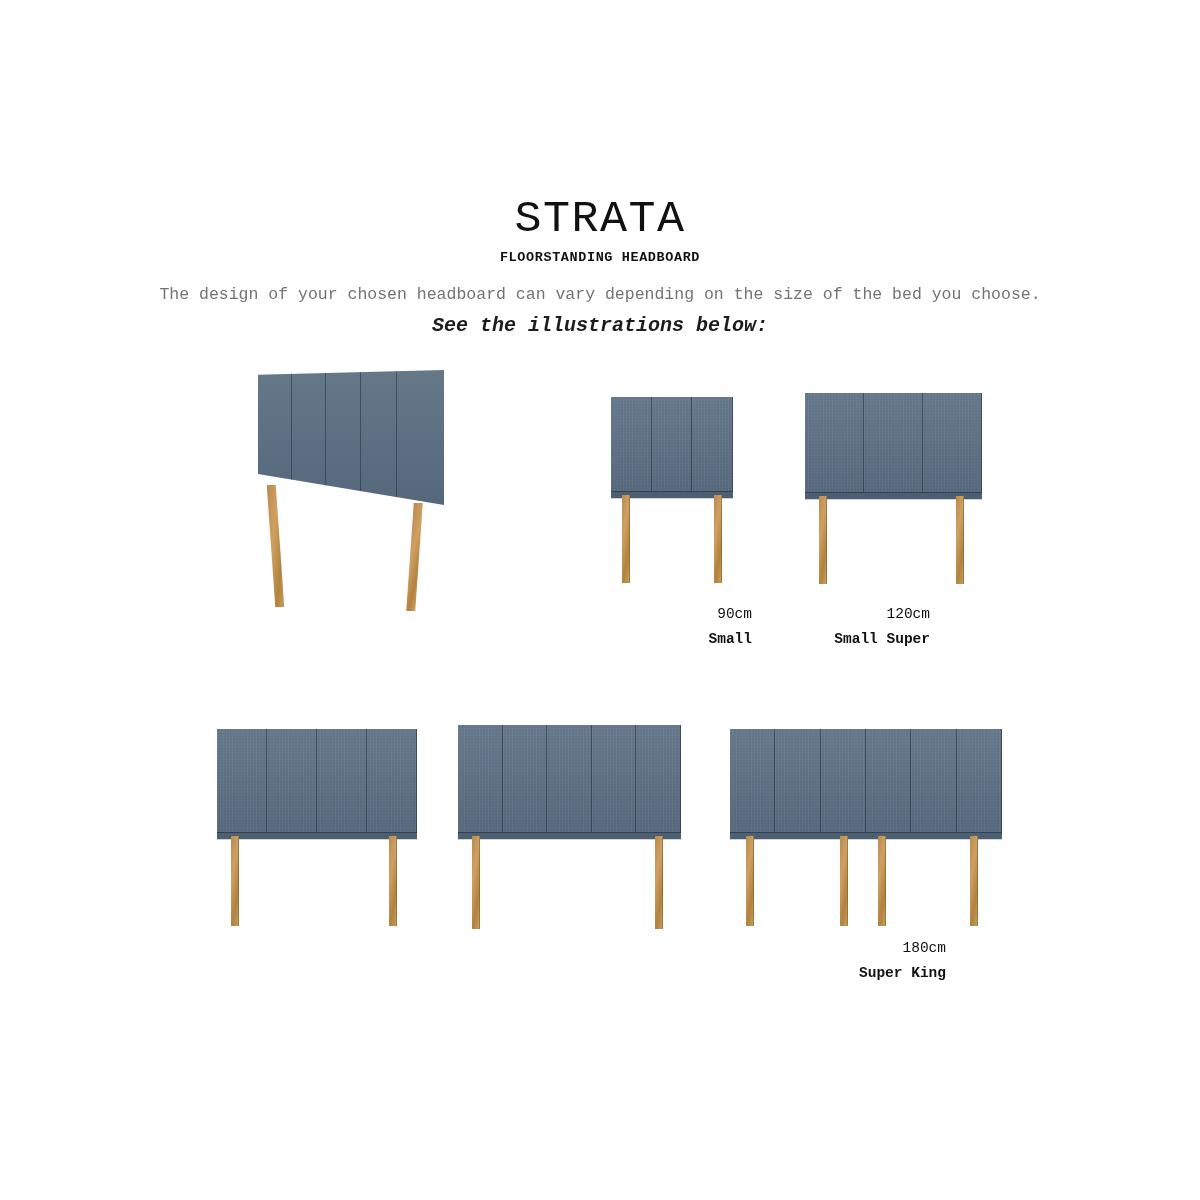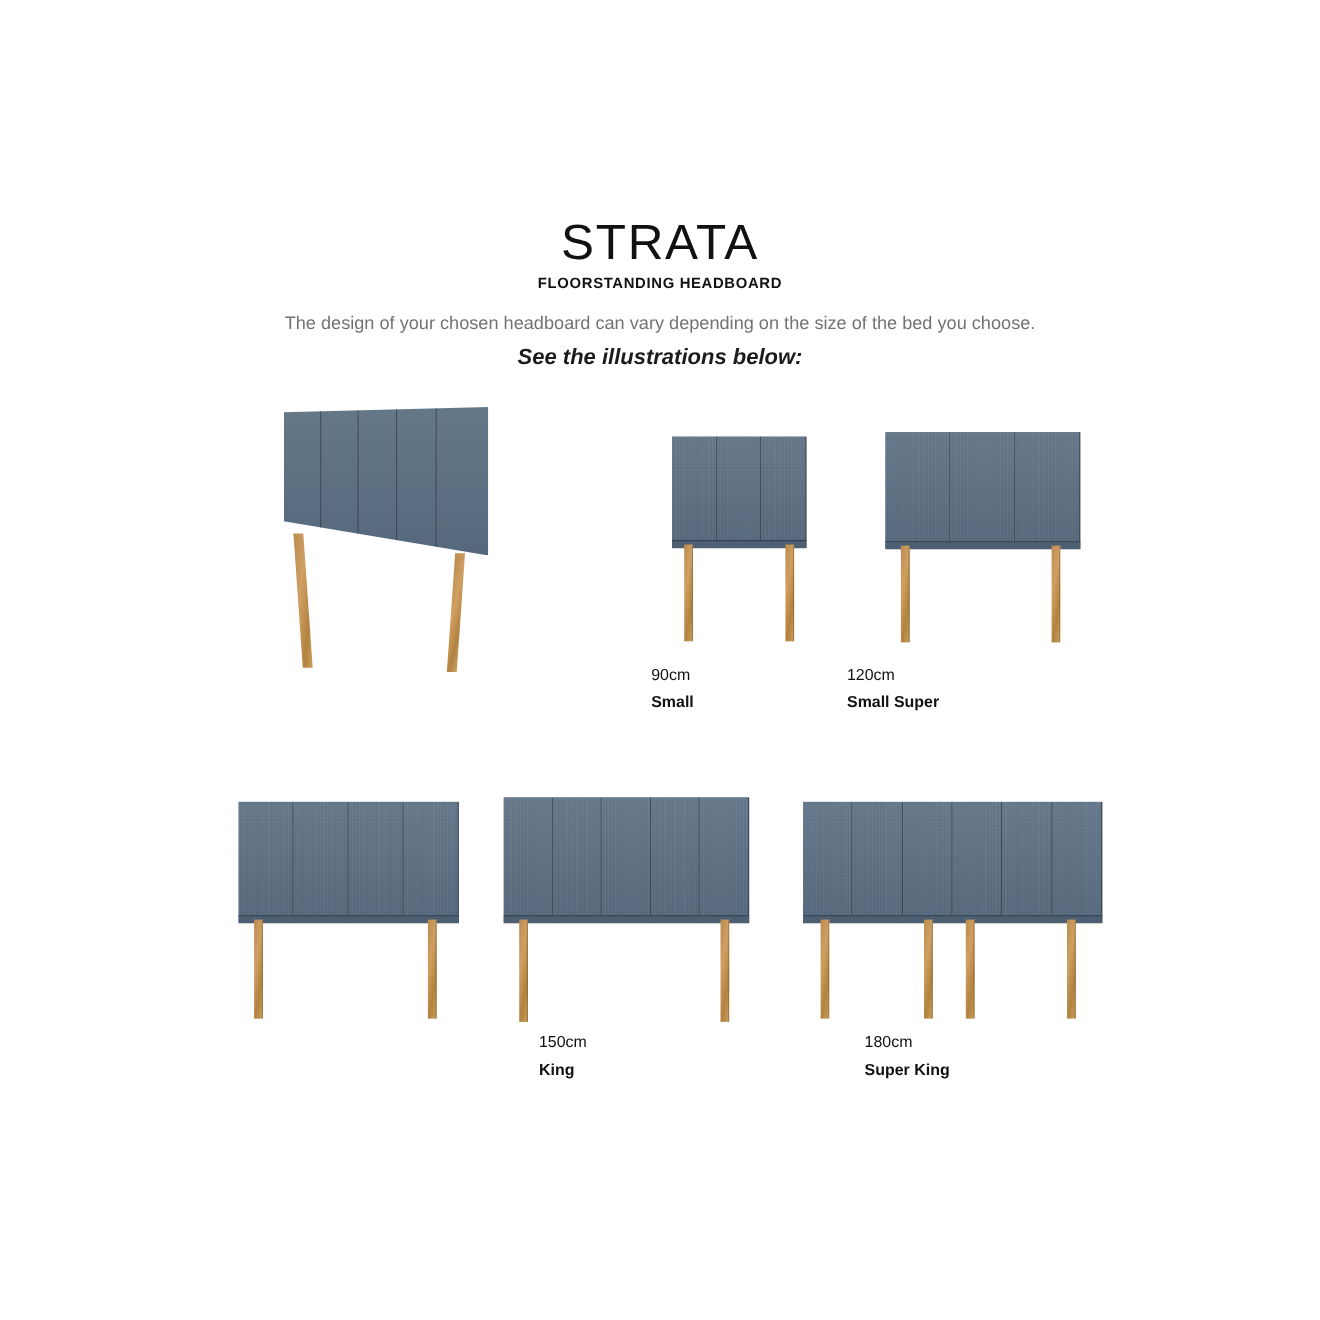--- a/index.html
+++ b/index.html
@@ -12,20 +12,21 @@
     height: 1200px;
     font-family: "Liberation Sans", sans-serif;
     color: #1a1a1a;
     position: relative;
     overflow: hidden;
   }
 
   .page {
     position: absolute;
     inset: 0;
+    font-family: Liberation Mono, monospace;
   }
 
   
   .header {
     position: absolute;
     top: 196px;
     left: 0;
     width: 1200px;
     text-align: center;
   }
@@ -100,21 +101,21 @@
   }
   .leg {
     position: absolute;
     background: linear-gradient(100deg, #b98a4e 0%, #d0a063 35%, #b2823f 70%, #caa05f 100%);
     box-shadow: inset -1px 0 0 rgba(120,85,35,0.5);
   }
 
   
   .caption {
     position: absolute;
-    text-align: left;
+    text-align: right;
     font-size: 14.5px;
     line-height: 21px;
     color: #111111;
   }
   .caption .size {
     font-weight: 400;
   }
   .caption .name {
     font-weight: 700;
     margin-top: 4px;
@@ -225,24 +226,20 @@
       <div class="panel"></div>
       <div class="panel"></div>
       <div class="panel"></div>
       <div class="panel"></div>
       <div class="panel"></div>
       <div class="board-base"></div>
     </div>
     <div class="leg" style="left:14px; top:111px; width:8px; height:93px;"></div>
     <div class="leg" style="left:197px; top:111px; width:8px; height:93px;"></div>
   </div>
-  <div class="caption" style="left:490px; top:938px; width:160px;">
-    <div class="size">150cm</div>
-    <div class="name">King</div>
-  </div>
 
   <div class="hb" style="left:730px; top:729px; width:272px; height:200px;">
     <div class="hb-board" style="width:272px; height:110px;">
       <div class="panel"></div>
       <div class="panel"></div>
       <div class="panel"></div>
       <div class="panel"></div>
       <div class="panel"></div>
       <div class="panel"></div>
       <div class="board-base"></div>

